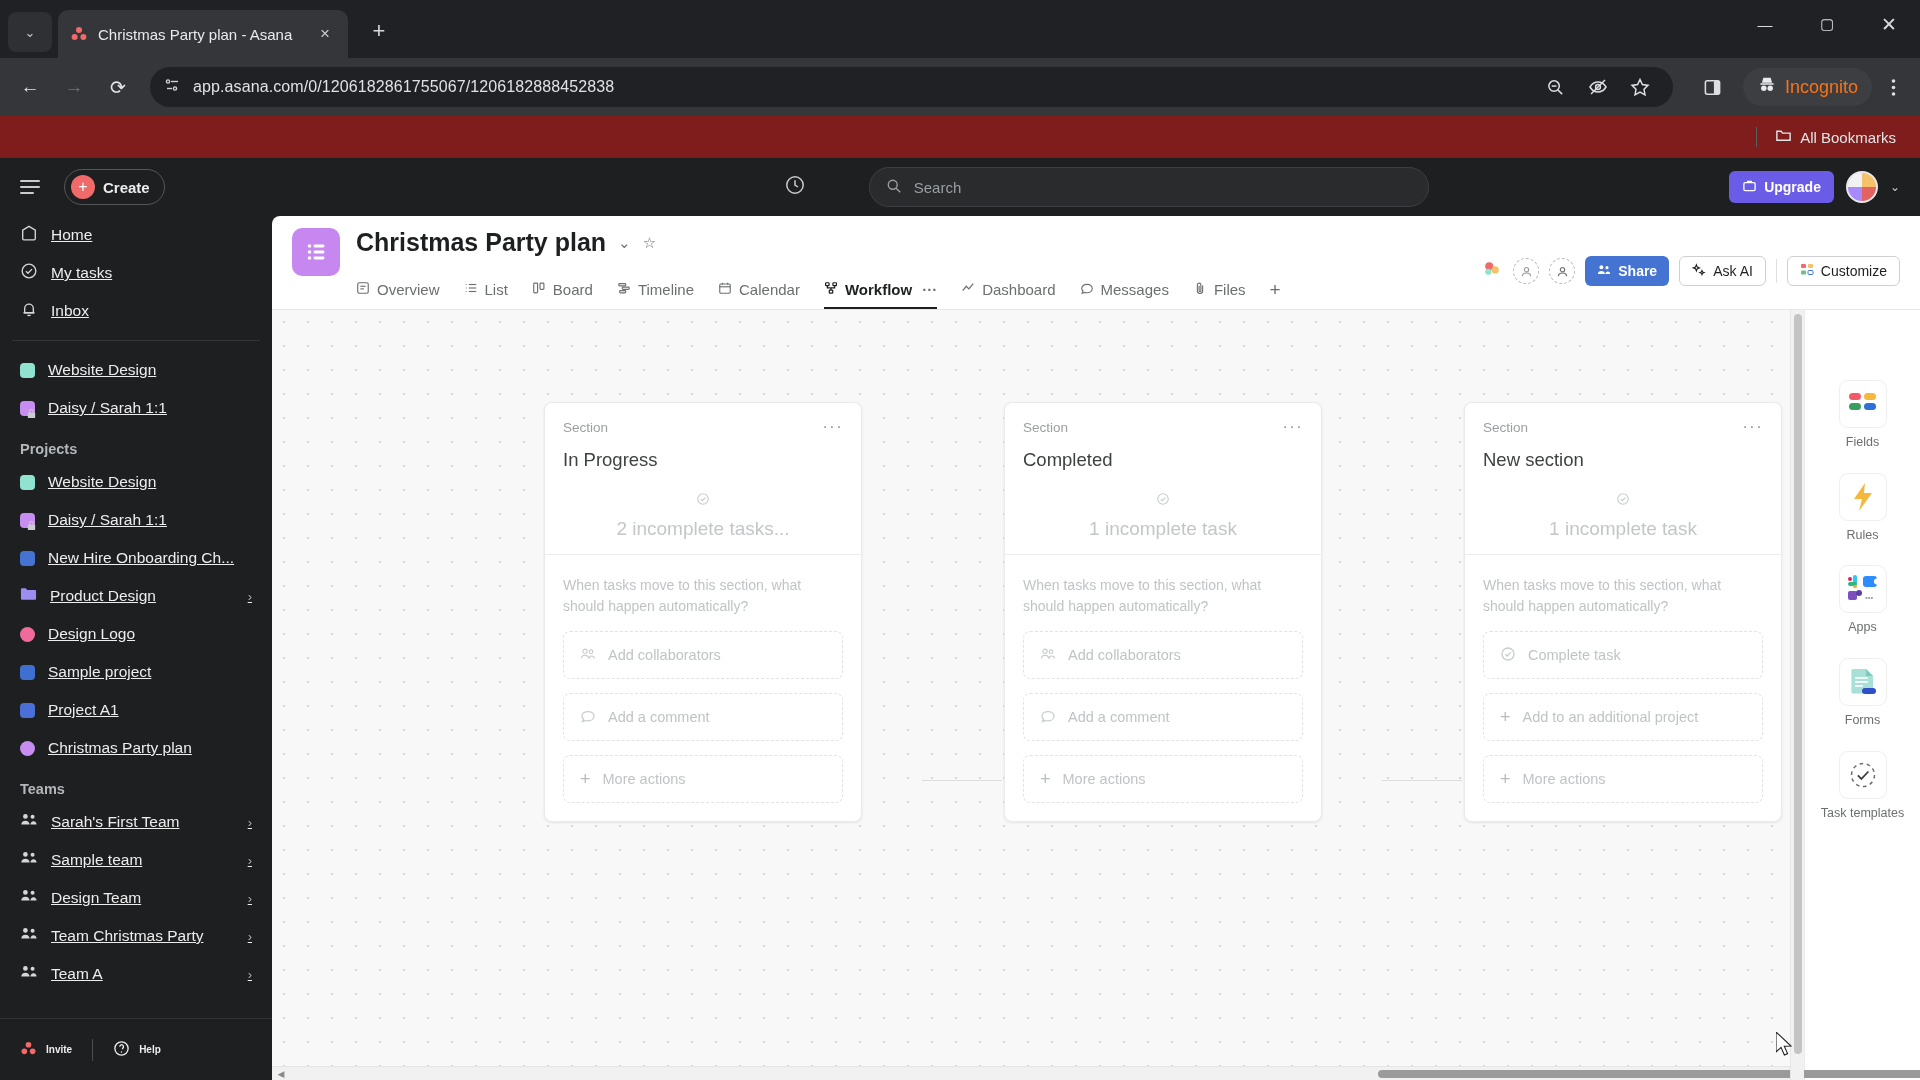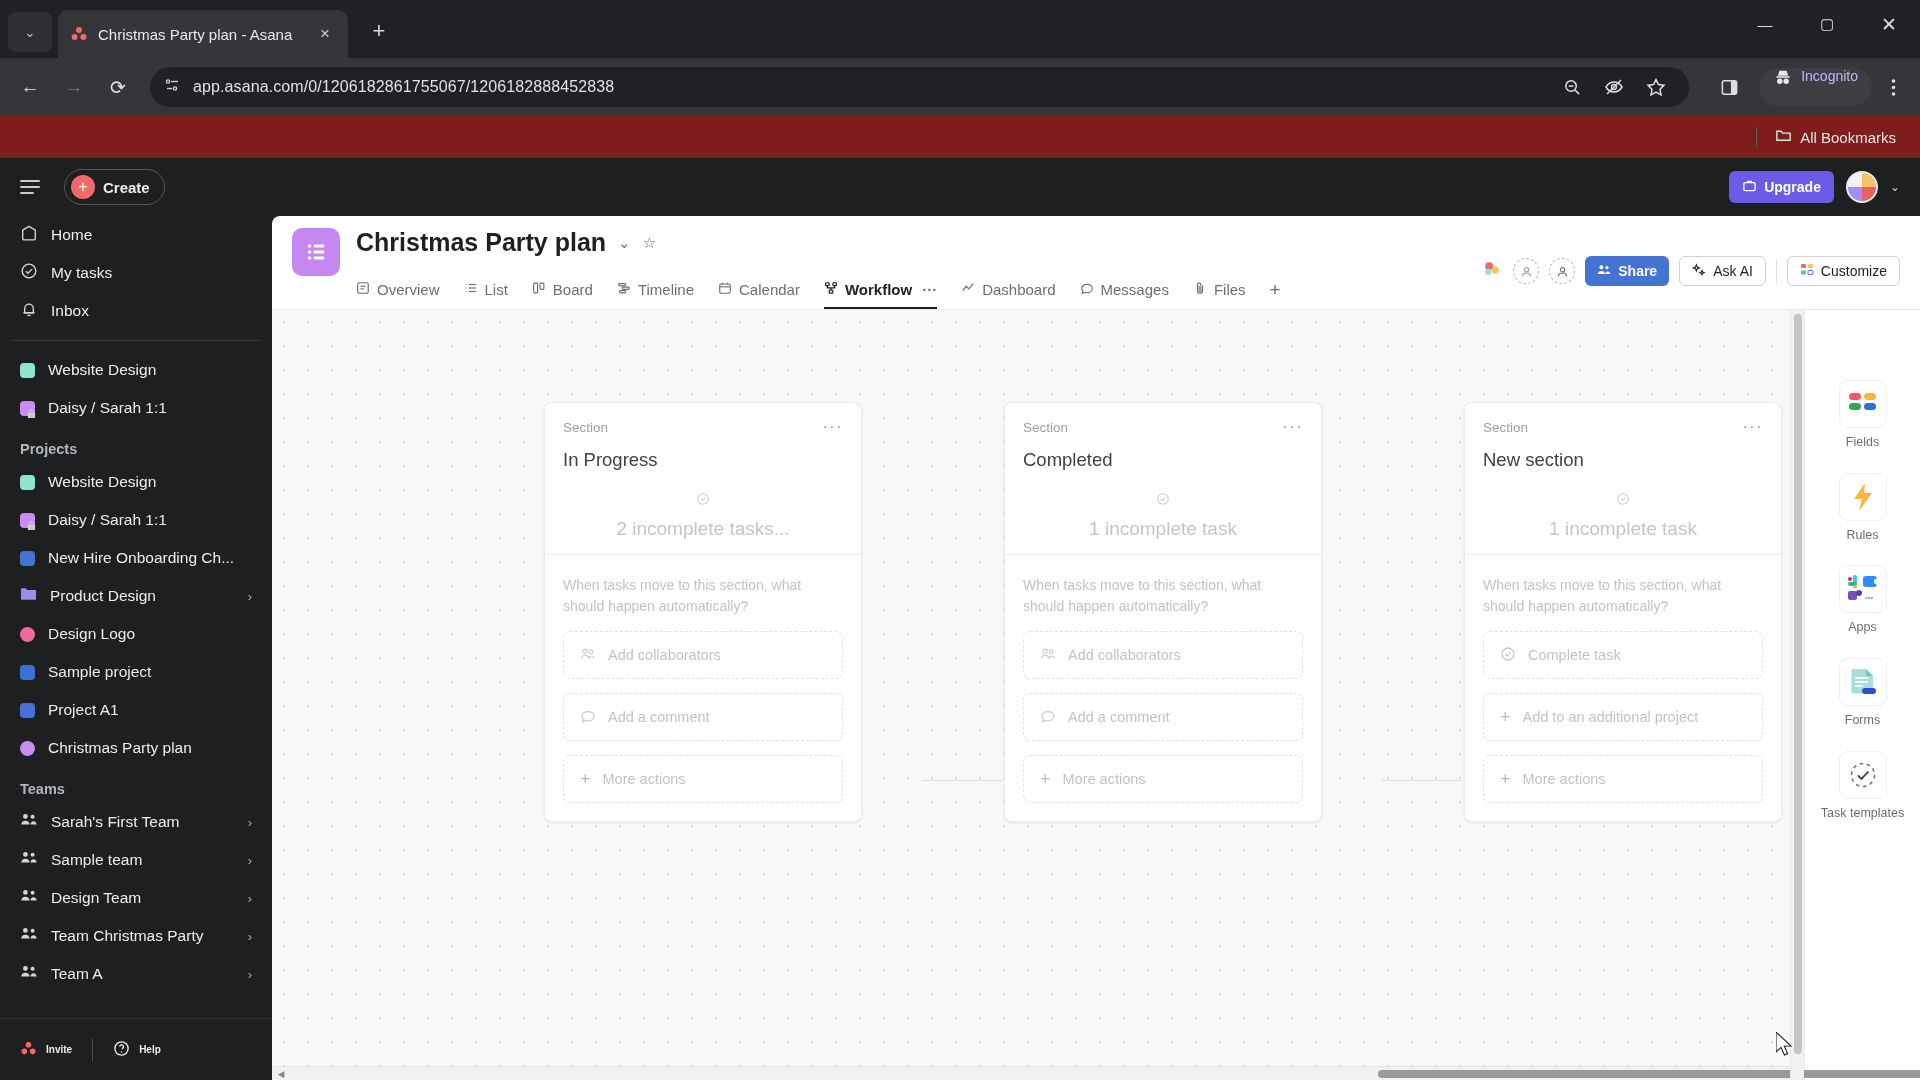--- a/index.html
+++ b/index.html
@@ -35,21 +35,21 @@
   .navbtn { width:40px; height:40px; border-radius:50%; display:flex; align-items:center; justify-content:center; color:#e3e4e6; font-size:19px; }
   .navbtn.dim { color:#6f7276; }
   .omnibox {
     flex:1; height:40px; background:#202124; border-radius:20px; display:flex; align-items:center;
     margin: 0 8px; padding: 0 14px; gap:12px;
   }
   .omni-url { color:#dfe1e3; font-size:16px; letter-spacing:.1px; }
   .omni-right { display:flex; align-items:center; gap:4px; margin-left:auto; }
   .icon-btn { width:38px; height:38px; border-radius:50%; display:flex;align-items:center;justify-content:center;color:#dcdee0; }
   .sidepanel-btn { width:40px; height:40px; display:flex;align-items:center;justify-content:center; margin-left:8px; }
-  .incognito-pill { display:flex; gap:8px; background:#3d3e42; border-radius:20px; height:38px; padding: 0 14px; margin-left:6px; color:#c4b5fd; font-size:14px; }
+  .incognito-pill { display:flex; align-items:center; gap:8px; background:#3d3e42; border-radius:20px; height:38px; padding: 0 14px; margin-left:6px; color:#f97316; font-size:18px; }
   .kebab { width:34px; height:40px; display:flex;align-items:center;justify-content:center; color:#dcdee0; font-size:18px; letter-spacing:0; }
 
   .bookmarkbar { height:42px; background:#7f1d1d; display:flex; align-items:center; justify-content:flex-end; padding-right:24px; gap:10px; }
   .bm-sep { width:1px; height:20px; background:#5b5d61; margin-right:8px; }
   .bm-item { display:flex; align-items:center; gap:8px; color:#e3e4e6; font-size:15px; }
 
   
   #asana { flex:1; display:flex; flex-direction:column; background:#1e1f21; min-height:0; }
 
   .asana-top { height:58px; background:#1e1f21; display:flex; align-items:center; padding: 0 20px; gap:14px; flex:none; }
@@ -69,21 +69,21 @@
   .topright { margin-left:auto; display:flex; align-items:center; gap:12px; }
   .upgrade-btn { display:flex; align-items:center; gap:7px; background:#6b5ce7; color:#fff; height:32px; padding:0 13px; border-radius:6px; font-size:14px; font-weight:600;}
   .avatar-top { width:32px; height:32px; border-radius:50%; background: conic-gradient(#f5c26b 0 25%, #e4625f 25% 50%, #a78bfa 50% 75%, #f2f2f2 75% 100%); border:2px solid #e8e8e8;}
   .chev-down { color:#c9cbcd; font-size:12px; }
 
   .asana-body { flex:1; display:flex; min-height:0; }
 
   
   .sidebar { width:272px; background:#1e1f21; display:flex; flex-direction:column; flex:none; }
   .side-scroll { flex:1; overflow:hidden; padding: 0 8px; }
-  .side-item { display:flex; align-items:center; gap:13px; height:38px; padding: 0 12px; border-radius:7px; color:#ededed; font-size:15.5px; }
+  .side-item { display:flex; align-items:center; gap:13px; height:38px; padding: 0 12px; border-radius:7px; color:#ededed; font-size:15.5px;text-decoration:underline; }
   .side-item .chev { margin-left:auto; color:#a8abae; font-size:13px; }
   .side-sep { height:1px; background:#363739; margin: 10px 4px; }
   .side-head { color:#b4b7ba; font-size:14.5px; font-weight:700; padding: 14px 12px 6px; }
   .dot { width:15px; height:15px; border-radius:4px; flex:none; position:relative; }
   .side-bottom { height:62px; border-top:1px solid #313234; display:flex; align-items:center; padding: 0 20px; gap:20px; }
   .sb-item { display:flex; align-items:center; gap:9px; color:#ededed; font-size:10px; font-weight:600;}
   .sb-divider { width:1px; height:22px; background:#4a4c4f; }
 
   
   .main { flex:1; background:#fff; display:flex; flex-direction:column; min-width:0; border-top-left-radius:8px; }
@@ -251,20 +251,39 @@
     <div class="asana-top">
       <div class="hamburger">
           <span></span>
           <span></span>
           <span></span>
         </div>
       <div class="create-btn">
         <span class="create-plus">+</span>
         <span>Create</span>
       </div>
+      <div style="position:relative; flex:1; height:40px; display:flex; align-items:center;">
+        <span style="position:absolute; left:605px;">
+          <svg width="22" height="22" viewBox="0 0 22 22" fill="none" stroke="#c9cbcd" stroke-width="1.5">
+              <circle cx="11" cy="11" r="8.2"></circle>
+              <path d="M11 6.2V11l3 2"></path>
+            </svg>
+        </span>
+        <div class="search-wrap">
+          <div class="search-box">
+            <span>
+              <svg width="16" height="16" viewBox="0 0 18 18" fill="none" stroke="#9b9ea1" stroke-width="1.6">
+                  <circle cx="7.6" cy="7.6" r="5"></circle>
+                  <line x1="11.4" y1="11.4" x2="16" y2="16"></line>
+                </svg>
+            </span>
+            <span>Search</span>
+          </div>
+        </div>
+      </div>
       <div class="topright">
         <div class="upgrade-btn">
           <span>
             <svg width="15" height="15" viewBox="0 0 16 16" fill="none" stroke="#fff" stroke-width="1.4">
                 <rect x="2" y="5" width="12" height="8.5" rx="1.4"></rect>
                 <path d="M6 5V3.6h4V5"></path>
               </svg>
           </span>
           <span>Upgrade</span>
         </div>

